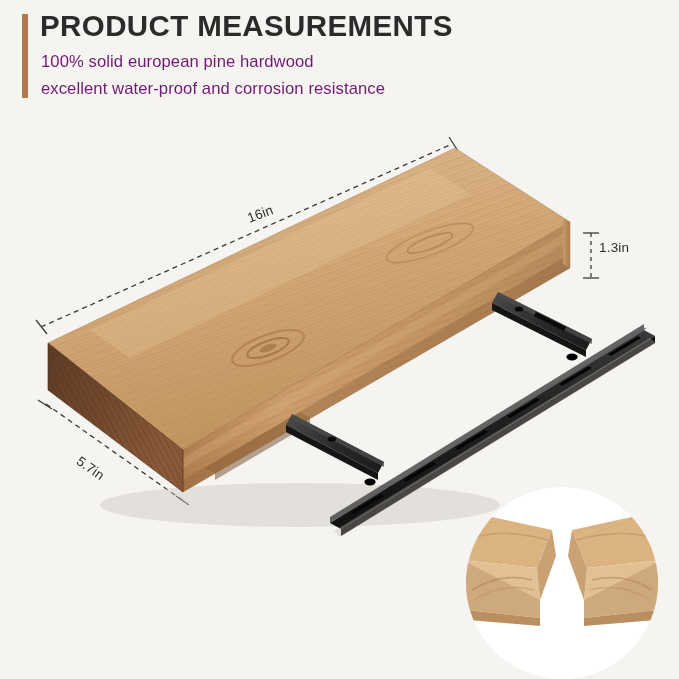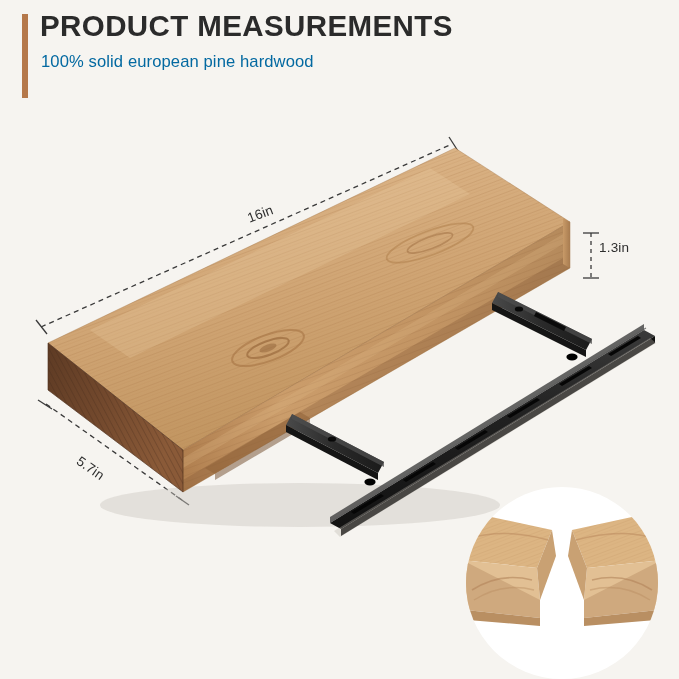--- a/index.html
+++ b/index.html
@@ -18,21 +18,21 @@
     position:absolute; left:22px; top:14px;
     width:6px; height:84px; background:#b5784a;
   }
   .title {
     position:absolute; left:40px; top:9px;
     font-size:29.5px; font-weight:bold; color:#2b2b2b;
     letter-spacing:0.4px; white-space:nowrap;
   }
   .sub1, .sub2 {
     position:absolute; left:41px;
-    font-size:16.6px; color:#0369a1; white-space:nowrap;
+    font-size:16.6px; color:#701a75; white-space:nowrap;
     letter-spacing:0.1px;
   }
   .sub1 { top:52px; }
   .sub2 { top:79px; }
 
   
   .dim-label {
     position:absolute; color:#2e2e2e; font-size:13.5px;
     white-space:nowrap; letter-spacing:0.2px;
   }
@@ -44,20 +44,21 @@
 </style>
 </head>
 <body>
 
 <div id="stage">
 
   <div class="header">
     <div class="accent-bar"></div>
     <div class="title">PRODUCT MEASUREMENTS</div>
     <div class="sub1">100% solid european pine hardwood</div>
+    <div class="sub2">excellent water-proof and corrosion resistance</div>
   </div>
 
   <svg class="layer" viewBox="0 0 679 679">
     <defs>
 
       <linearGradient id="gTop" x1="0" y1="0" x2="0.35" y2="1">
         <stop offset="0" stop-color="#e9cda5"></stop>
         <stop offset="0.28" stop-color="#d9b183"></stop>
         <stop offset="0.6" stop-color="#cfa473"></stop>
         <stop offset="1" stop-color="#c0945f"></stop>

